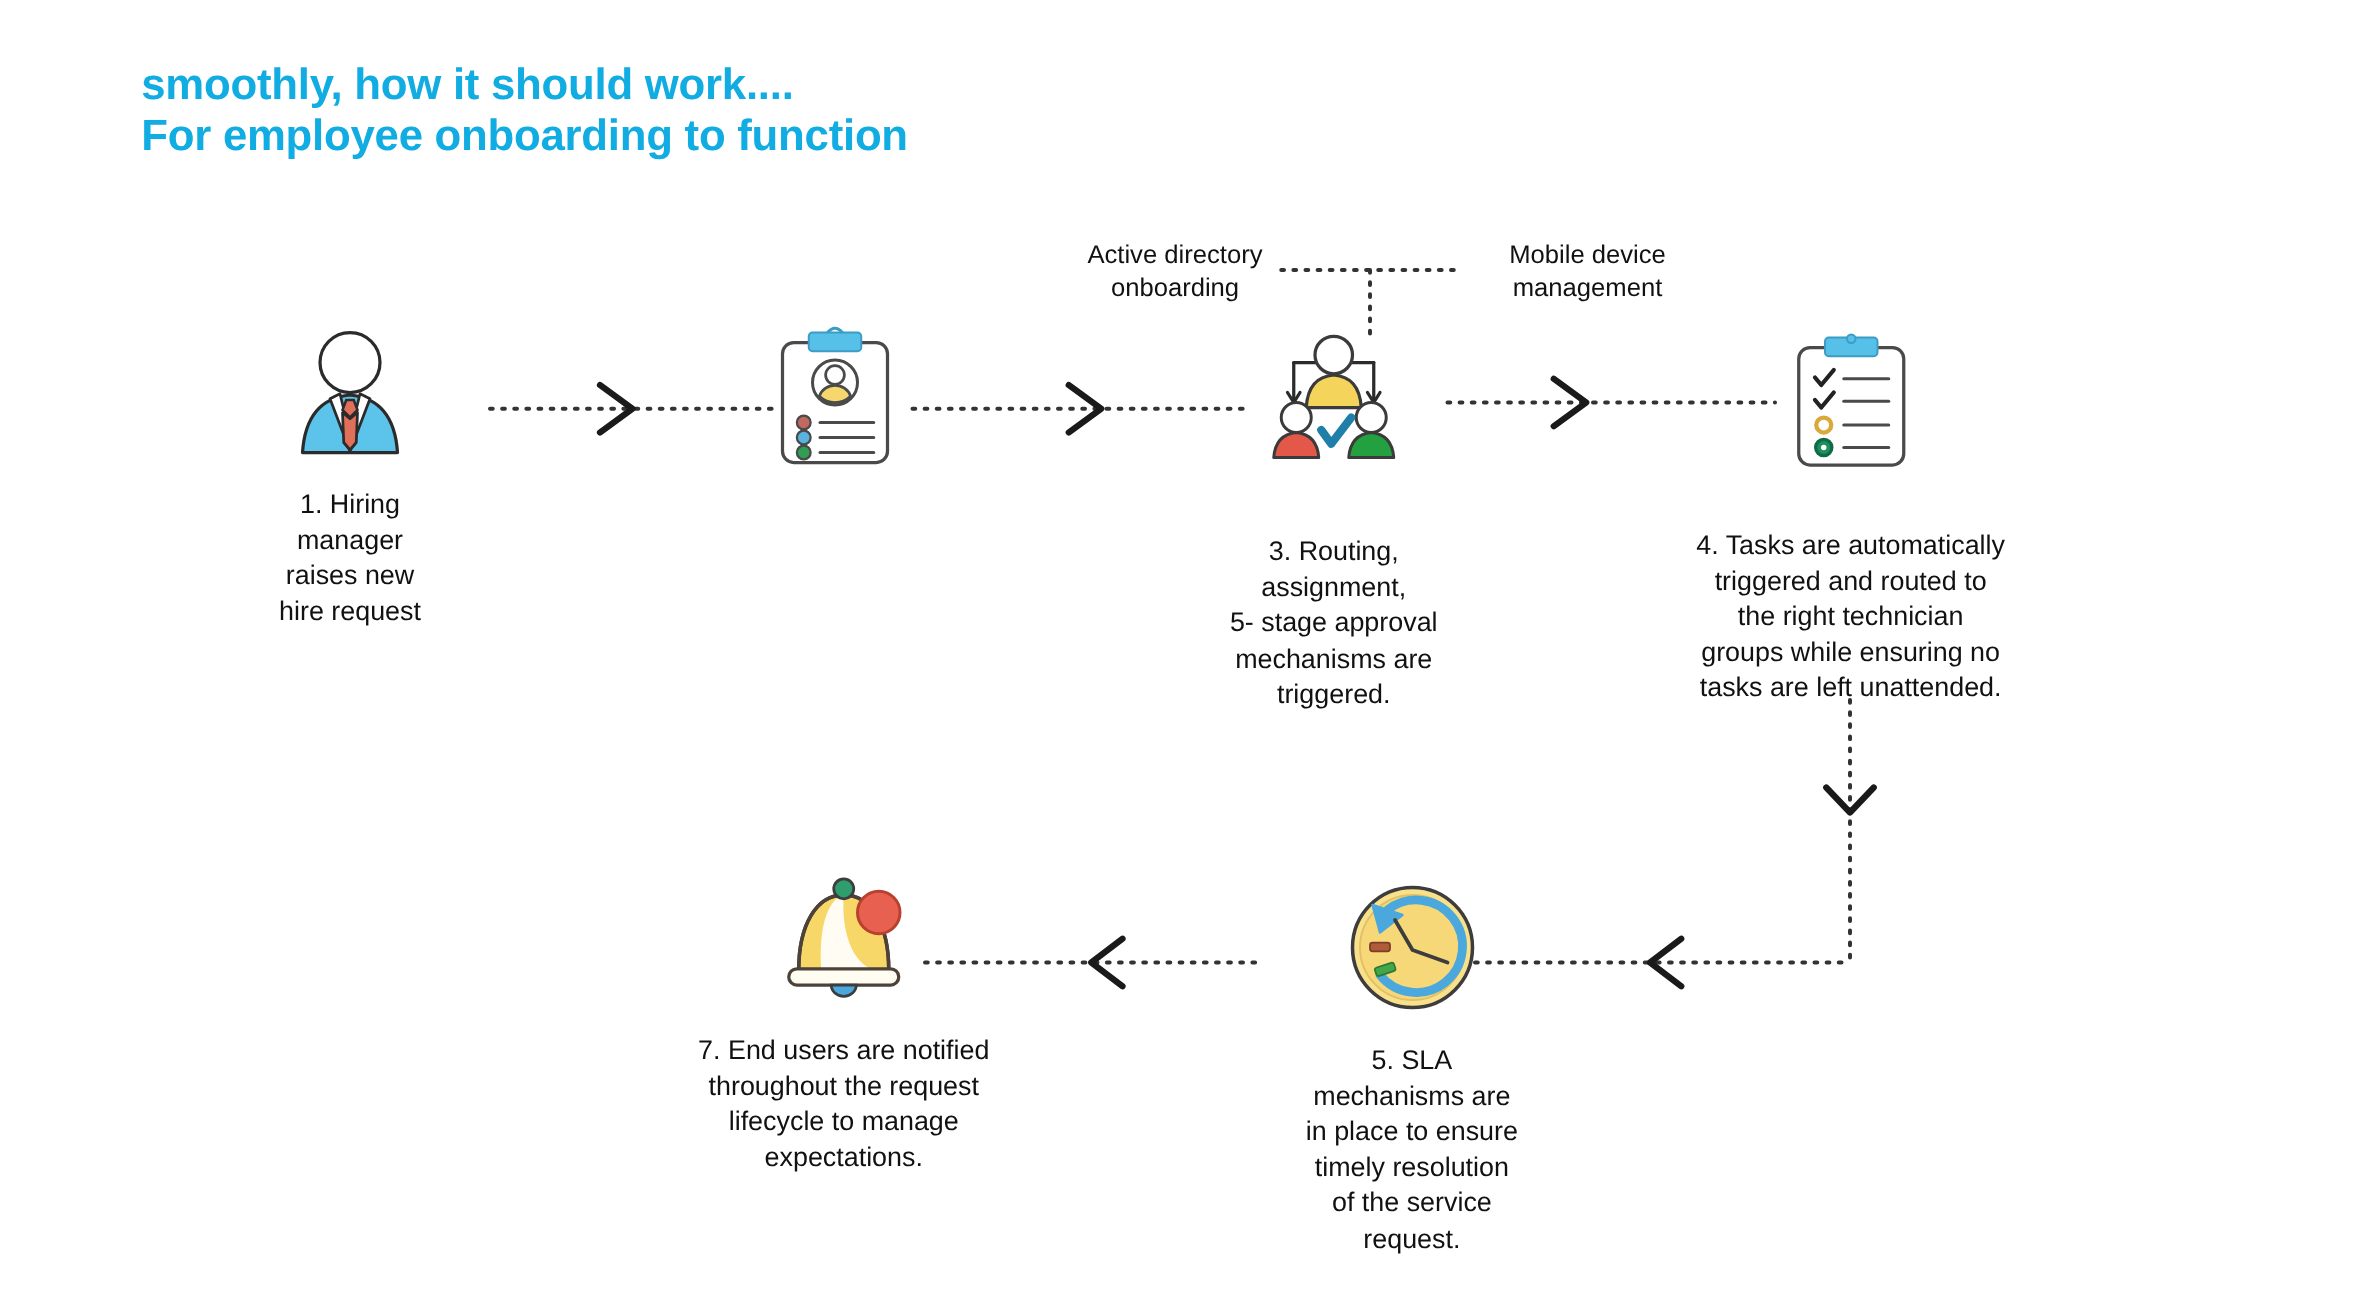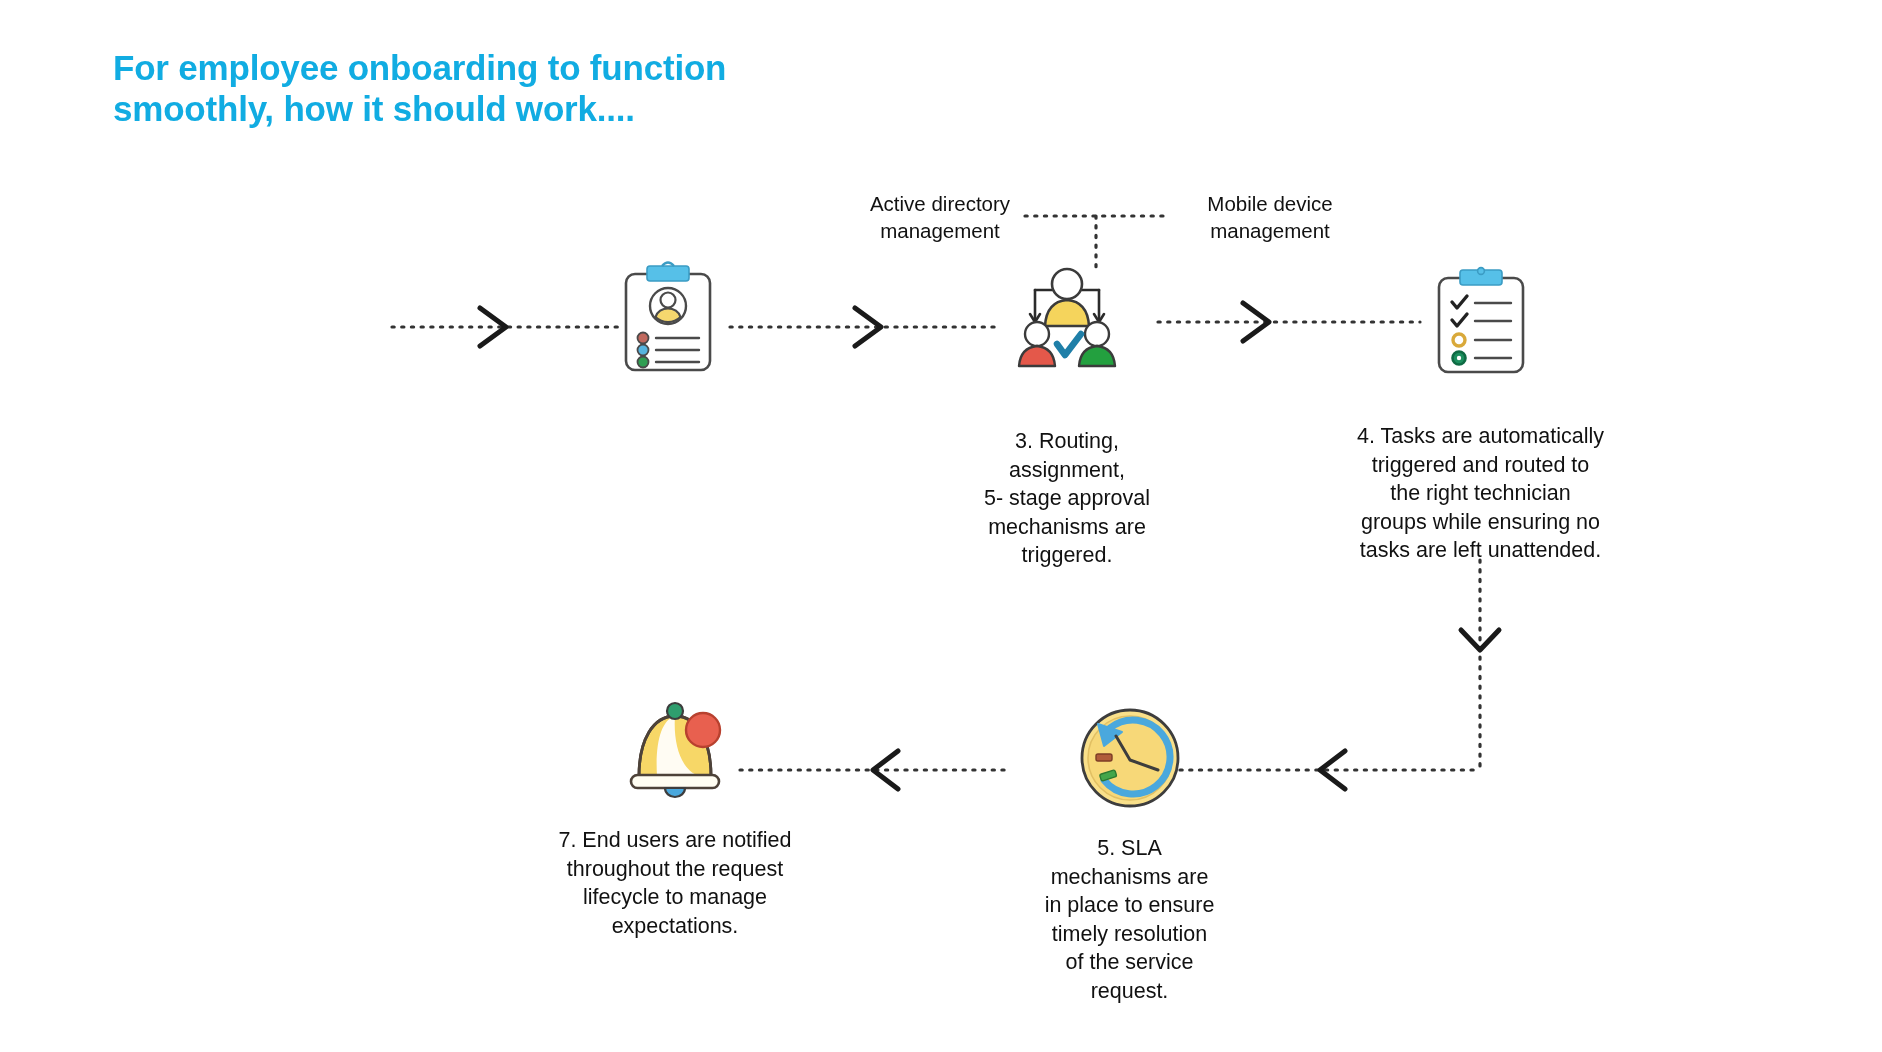--- a/index.html
+++ b/index.html
@@ -87,22 +87,22 @@
     width: 1882px; height: 1052px;
     pointer-events: none;
   }
 </style>
 </head>
 <body>
 
 <div id="stage">
 
   <div class="title">
+    <span class="line">smoothly, how it should work....</span>
     <span class="line">For employee onboarding to function</span>
-    <span class="line">smoothly, how it should work....</span>
   </div>
 
   <svg id="connectors" viewBox="0 0 1882 1052" xmlns="http://www.w3.org/2000/svg">
     <g stroke="#333333" stroke-width="3.2" fill="none" stroke-dasharray="2.2 7.5" stroke-linecap="round">
 
       <line x1="392" y1="327" x2="618" y2="327"></line>
       <line x1="730" y1="327" x2="1000" y2="327"></line>
       <line x1="1158" y1="322" x2="1420" y2="322"></line>
 
       <line x1="1025" y1="216" x2="1168" y2="216"></line>
@@ -118,24 +118,41 @@
       <polyline points="480,308 506,327 480,346"></polyline>
       <polyline points="855,308 881,327 855,346"></polyline>
       <polyline points="1243,303 1269,322 1243,341"></polyline>
       <polyline points="1461,630 1480,650 1499,630"></polyline>
       <polyline points="1345,751 1320,770 1345,789"></polyline>
       <polyline points="898,751 873,770 898,789"></polyline>
     </g>
   </svg>
 
   <div class="annot annot-ad">Active directory
-management</div>
+onboarding</div>
   <div class="annot annot-mdm">Mobile device
 management</div>
 
+  <div class="step step-1">
+    <svg class="step-icon" width="120" height="105" viewBox="0 0 120 105" xmlns="http://www.w3.org/2000/svg">
+
+      <path d="M22 100 C24 70 38 56 60 54 C82 56 96 70 98 100 Z" fill="#5cc3ea" stroke="#2b2b2b" stroke-width="2.6" stroke-linejoin="round"></path>
+
+      <path d="M44 57 L60 99 L76 57 L68 53 L60 86 L52 53 Z" fill="#ffffff" stroke="#2b2b2b" stroke-width="2.2" stroke-linejoin="round"></path>
+
+      <path d="M57 58 L63 58 L66 66 L60 72 L54 66 Z" fill="#e0705a" stroke="#2b2b2b" stroke-width="2"></path>
+      <path d="M54 68 L60 73 L66 68 L65 92 L60 98 L55 92 Z" fill="#e0705a" stroke="#2b2b2b" stroke-width="2.2" stroke-linejoin="round"></path>
+
+      <circle cx="60" cy="28" r="24" fill="#ffffff" stroke="#2b2b2b" stroke-width="2.6"></circle>
+    </svg>
+    <div class="step-caption">1. Hiring
+manager
+raises new
+hire request</div>
+  </div>
 
   <div class="step step-2">
     <svg class="step-icon" width="116" height="116" viewBox="0 0 116 116" xmlns="http://www.w3.org/2000/svg">
 
       <rect x="16" y="16" width="84" height="96" rx="9" fill="#ffffff" stroke="#4a4a4a" stroke-width="2.6"></rect>
 
       <path d="M40 8 h36 a3 3 0 0 1 3 3 v9 a3 3 0 0 1 -3 3 h-36 a3 3 0 0 1 -3 -3 v-9 a3 3 0 0 1 3 -3 z" fill="#56c0e8" stroke="#3b9cc4" stroke-width="1.6"></path>
       <path d="M52 8 q6 -7 12 0" fill="none" stroke="#3b9cc4" stroke-width="2.4"></path>
 
       <circle cx="58" cy="48" r="18" fill="#ffffff" stroke="#4a4a4a" stroke-width="2.4"></circle>

